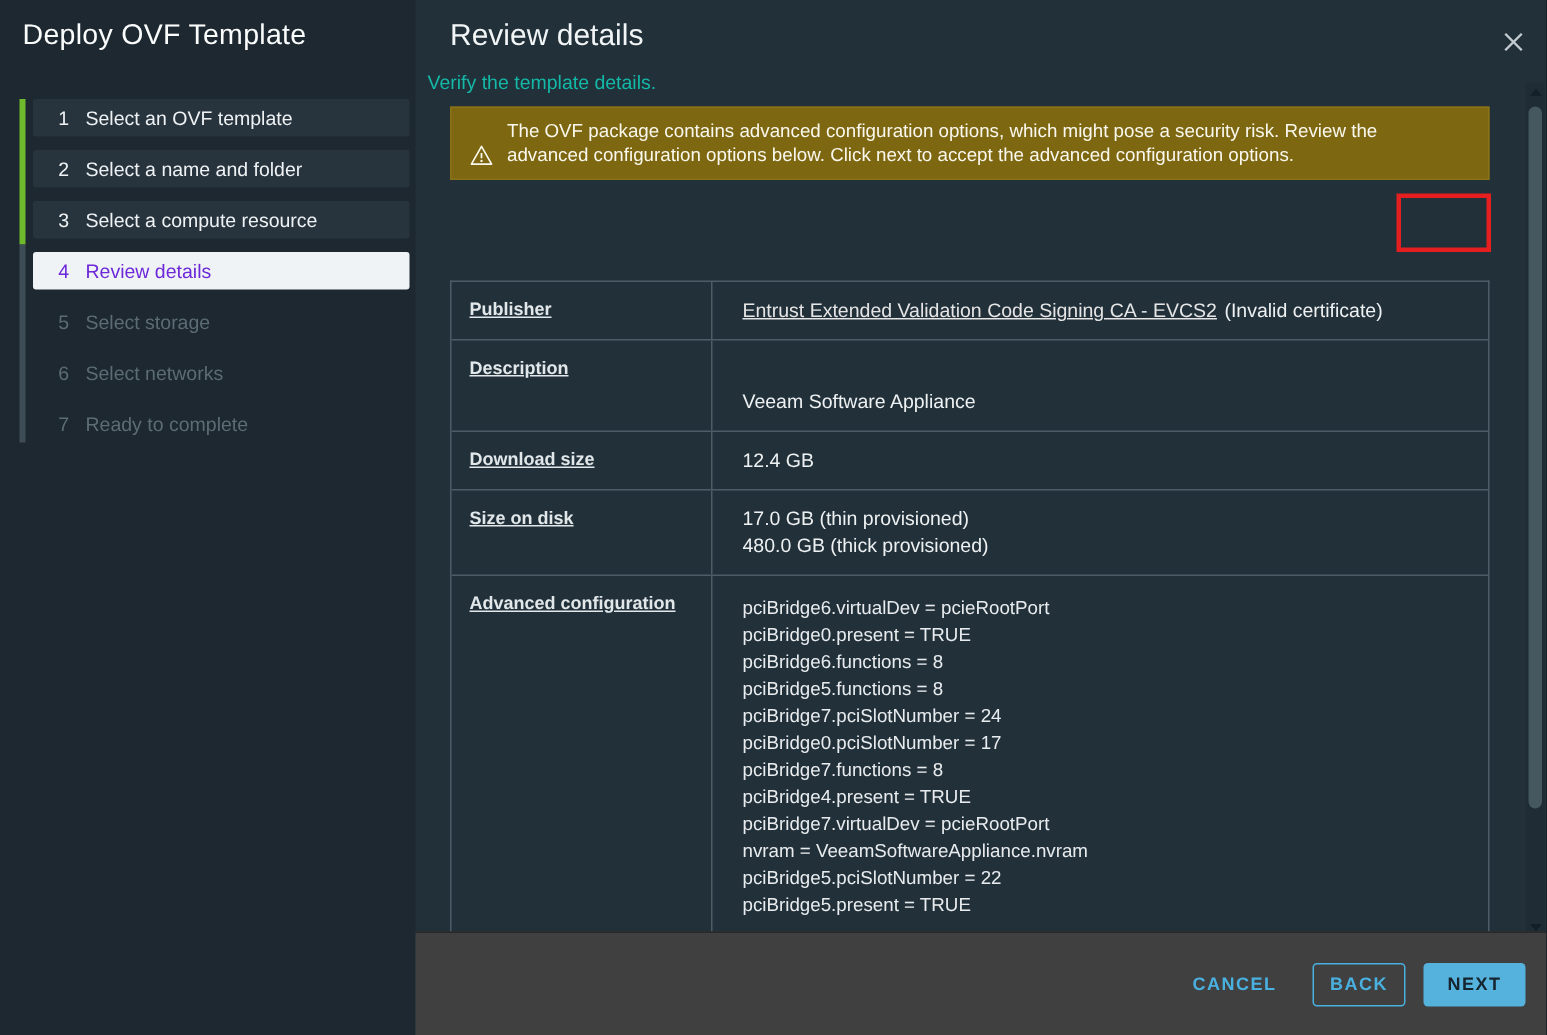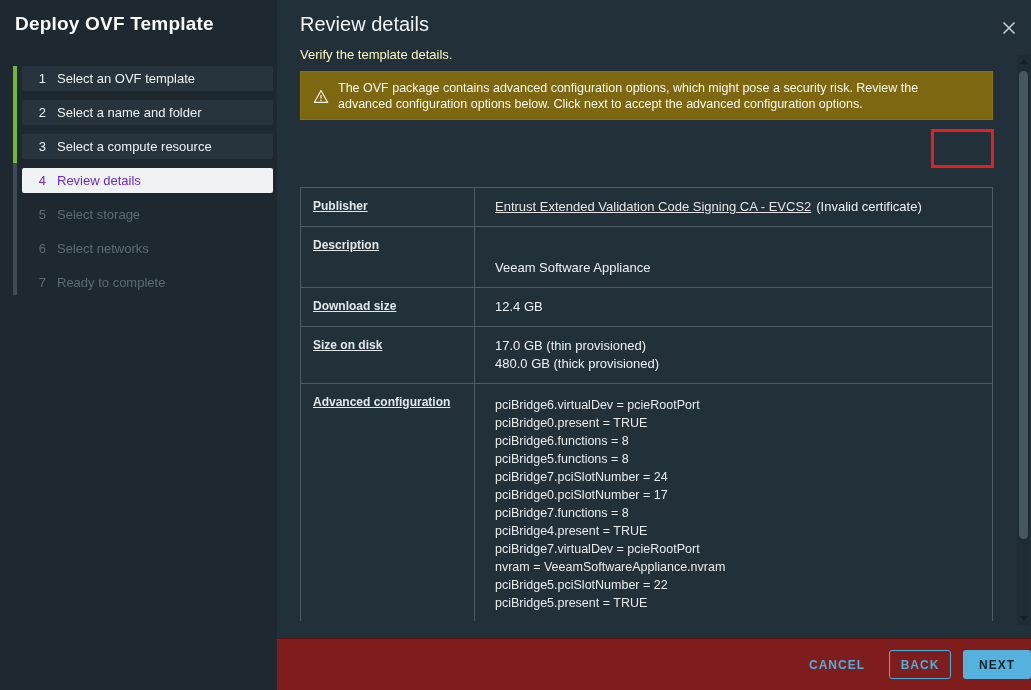--- a/index.html
+++ b/index.html
@@ -12,21 +12,21 @@
     color:#eef1f2;
   }
 
   
   .sidebar {
     position:absolute; left:0; top:0; width:277px; height:100%;
     background:#1d2830;
   }
   .sidebar-title {
     position:absolute; left:15px; top:13px;
-    font-size:19px; font-weight:700; color:#fbfdfd; letter-spacing:.2px;
+    font-size:19px; font-weight:400; color:#fbfdfd; letter-spacing:.2px;
   }
   .steps {
     position:absolute; left:13px; top:66px; width:260px;
   }
   .steps .bar { position:absolute; left:0; width:4px; }
   .bar-done   { top:0;  height:97px;  background:#6fb92c; }
   .bar-rest   { top:97px; height:132px; background:#3e4c55; }
   .step {
     margin-left:9px; height:25px; line-height:25px; margin-bottom:9px;
     padding-left:12px; font-size:13px; border-radius:2px;
@@ -37,34 +37,34 @@
   .step.active  { background:#eff3f5; color:#6d28d9; }
   .step.pending { background:transparent; color:#5c6c74; }
 
   
   .content { position:absolute; left:277px; top:0; width:754px; height:100%; }
   .page-title {
     position:absolute; left:23px; top:13px;
     font-size:20px; font-weight:400; color:#f1f5f6;
   }
   .page-subtitle {
-    position:absolute; left:23px; top:47px;
-    font-size:13px; color:#fef9c3;text-align:center;
+    position:absolute; left:8px; top:47px;
+    font-size:13px; color:#14b8a6;text-align:center;
   }
   .close-btn {
     position:absolute; right:12px; top:20px; width:18px; height:18px;
     cursor:pointer; color:#c4ccd1;
   }
   .close-btn svg { width:16px; height:16px; stroke:#c4ccd1; stroke-width:1.6; }
 
   
   .banner {
     position:absolute; left:23px; width:693px;
     background:#7d6710; color:#faf8ee;
-    display:flex; align-items:center;
+    display:flex; align-items:flex-end;
     padding:8px 12px; font-size:12.5px; line-height:16px;
     border:1px solid #8a7316;
   }
   .banner-1 { top:71px;  height:49px; }
   .banner-2 { top:131px; height:36px; align-items:center; }
   .warn-icon { flex:0 0 16px; width:16px; height:15px; margin-right:9px; margin-top:1px; }
   .banner-2 .warn-icon { margin-top:0; }
   .banner-text { flex:1; max-width:600px; }
   .ignore-link {
     margin-left:auto; color:#ffffff; text-decoration:underline;
@@ -111,24 +111,24 @@
   }
   .sb-arrow.up span   { top:4px; border-bottom:5px solid #122028; }
   .sb-arrow.down span { top:5px; border-top:5px solid #122028; }
   .sb-thumb {
     position:absolute; left:2px; top:16px; width:9px; height:468px;
     background:#45575f; border-radius:6px; cursor:grab;
   }
 
   
   .footer {
-    position:absolute; left:0; bottom:0; width:100%; height:52px;
-    background:#7f1d1d; border-top:1px solid rgba(0,0,0,.35);
+    position:absolute; left:0; bottom:0; width:100%; height:69px;
+    background:#404040; border-top:1px solid rgba(0,0,0,.35);
     display:flex; align-items:center; justify-content:flex-end;
-    padding-right:0;
+    padding-right:14px;
   }
   .btn {
     font-family:"Liberation Sans", sans-serif;
     font-size:12px; font-weight:bold; letter-spacing:1px;
     border-radius:3px; cursor:pointer; background:none; border:none;
   }
   .btn-cancel { color:#49b0e0; margin-right:22px; padding:6px 2px; }
   .btn-back {
     color:#49b0e0; border:1px solid #49b0e0; background:transparent;
     width:62px; height:29px; margin-right:12px;

